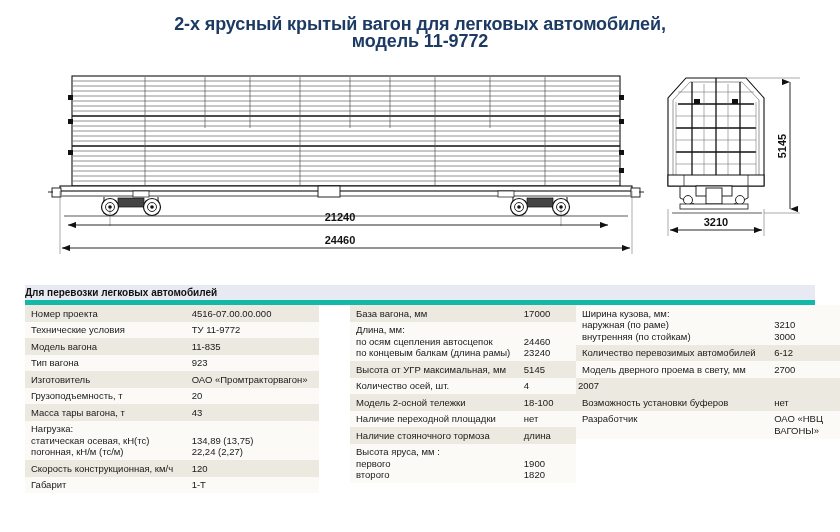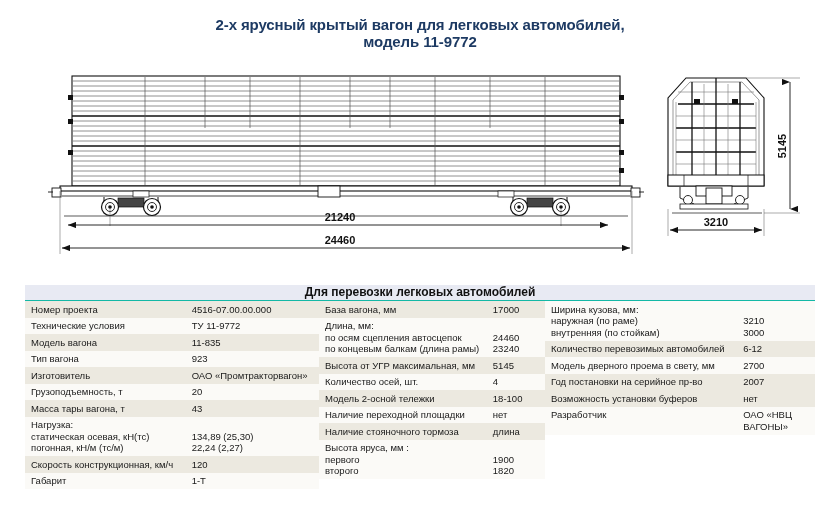--- a/index.html
+++ b/index.html
@@ -12,58 +12,57 @@
     position:relative;
     color:#1a1a1a;
   }
 
   
   #title-block{
     position:absolute;top:16px;left:0;width:840px;
     text-align:center;
     color:#1d3a63;
     font-weight:bold;
-    font-size:15px;
+    font-size:18px;
     line-height:17px;
     letter-spacing:-0.1px;
   }
   #title-block .t-line{display:block;}
 
   
   #drawing{
     position:absolute;top:58px;left:0;width:680px;height:220px;
   }
   #drawing svg{display:block;}
 
   
   #spec-table{
     position:absolute;left:25px;top:285px;
     width:790px;
   }
   #table-header{
     background:#e8eaf3;
-    text-align:center;
-    font-size:12px;
+    font-size:10px;
     font-weight:bold;
     color:#111;
     height:15px;
     line-height:15px;
-    border-bottom:1px solid #14b8a6;
+    border-bottom:5px solid #14b8a6;
   }
   #table-body{
     display:flex;
     align-items:flex-start;
     width:790px;
   }
   .col-group{
     display:flex;
     flex-direction:column;
   }
   .cg1{width:294px;}
-  .cg2{width:226px;}
+  .cg2{width:226px;margin-left:31px;}
   .cg3{width:270px;}
 
   .srow{
     display:flex;
     align-items:stretch;
     font-size:9.5px;
     line-height:11.5px;
     color:#181818;
   }
   .srow.alt{background:#ece9e0;}
@@ -325,21 +324,21 @@
         </div>
       <div class="srow alt">
           <div class="lbl">Масса тары вагона, т</div>
           <div class="val">43</div>
         </div>
       <div class="srow plain">
           <div class="lbl multi">Нагрузка:
     статическая осевая, кН(тс)
     погонная, кН/м (тс/м)</div>
           <div class="val multi">
-134,89 (25,30)
+134,89 (13,75)
 22,24 (2,27)</div>
         </div>
       <div class="srow alt">
           <div class="lbl">Скорость конструкционная, км/ч</div>
           <div class="val">120</div>
         </div>
       <div class="srow plain">
           <div class="lbl">Габарит</div>
           <div class="val">1-Т</div>
         </div>
@@ -399,21 +398,20 @@
         </div>
       <div class="srow alt">
           <div class="lbl">Количество перевозимых автомобилей</div>
           <div class="val">6-12</div>
         </div>
       <div class="srow plain">
           <div class="lbl">Модель дверного проема в свету, мм</div>
           <div class="val">2700</div>
         </div>
       <div class="srow alt">
-          <div class="lbl">Год постановки на серийное пр-во</div>
           <div class="val">2007</div>
         </div>
       <div class="srow alt">
           <div class="lbl">Возможность установки буферов</div>
           <div class="val">нет</div>
         </div>
       <div class="srow plain">
           <div class="lbl multi">Разработчик</div>
           <div class="val multi">ОАО «НВЦ
   ВАГОНЫ»</div>

